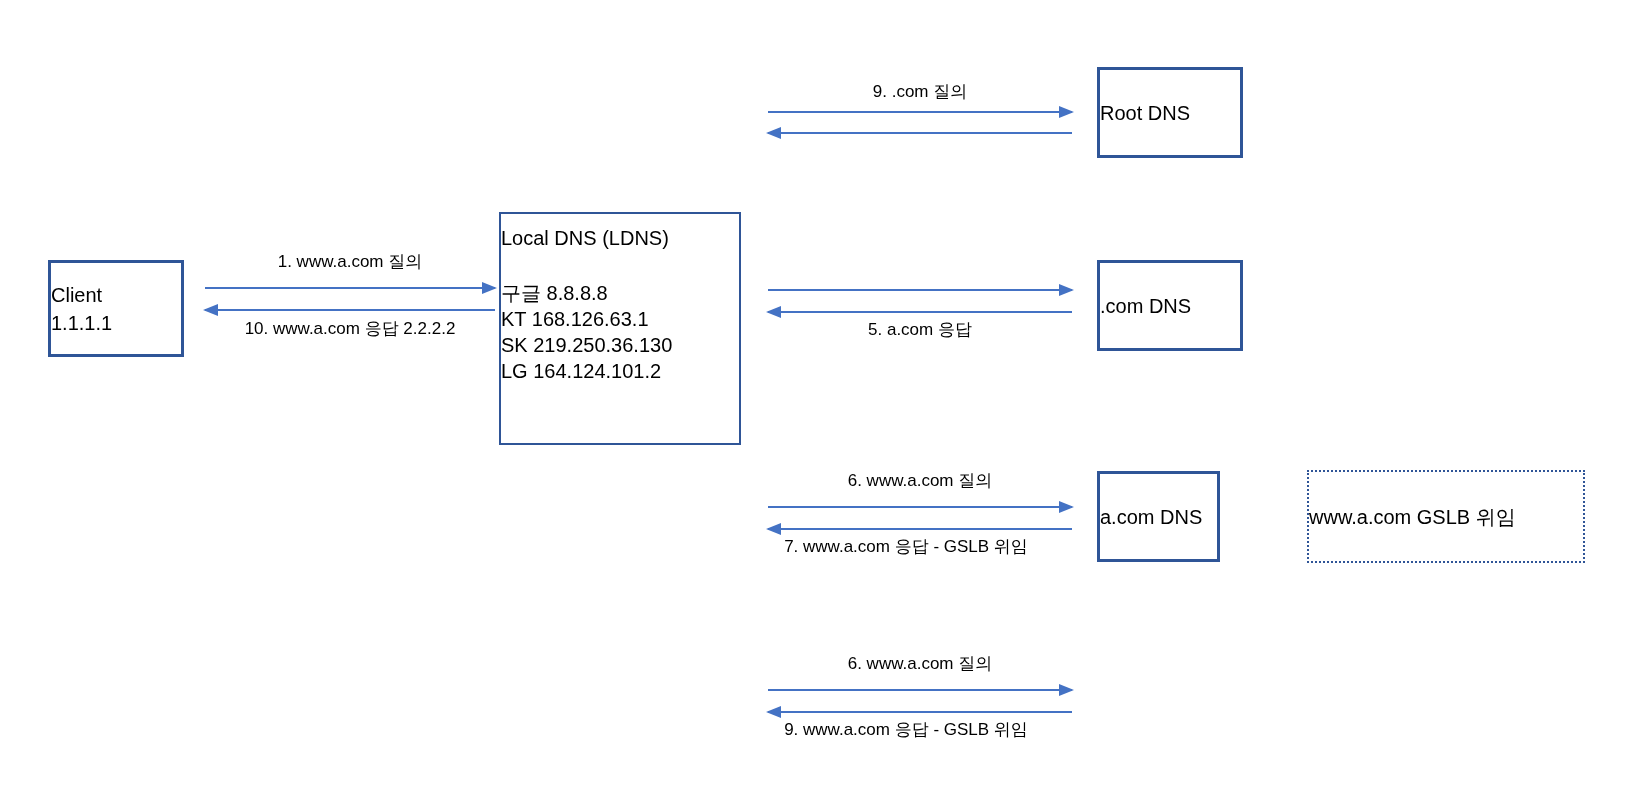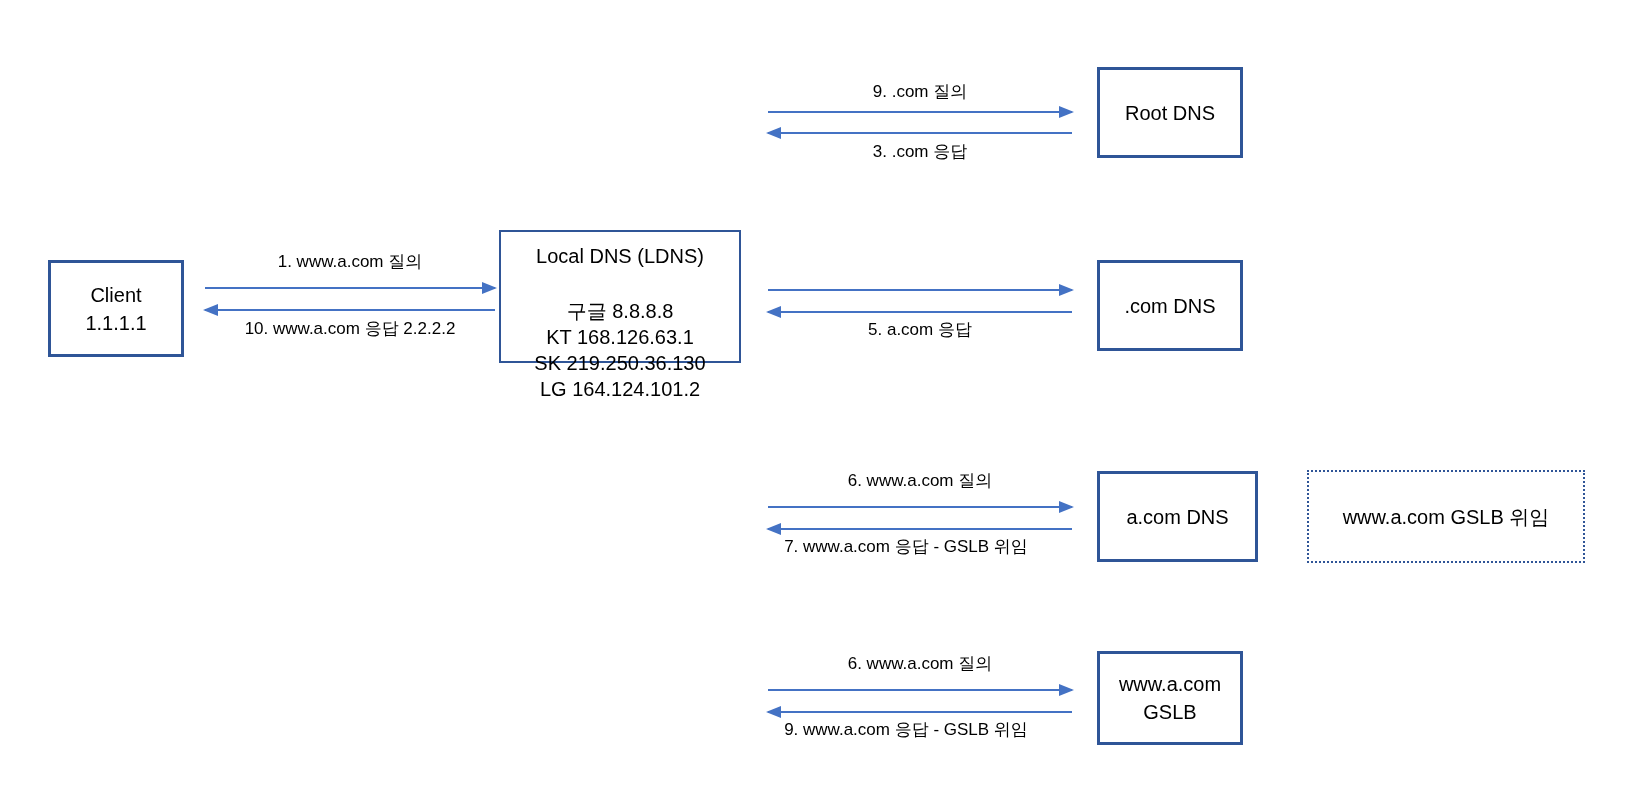--- a/index.html
+++ b/index.html
@@ -15,21 +15,21 @@
     width:1627px;height:802px;
     background:var(--background);
     overflow:hidden;
   }
   
   .box{
     position:absolute;
     border:2px solid var(--box-border);
     background:var(--background);
     display:flex;flex-direction:column;
-    align-items:center;justify-content:center;
+    align-items:flex-start;justify-content:center;
     font-size:20px;line-height:1.4;color:var(--text);
     text-align:center;white-space:nowrap;
   }
   .box.thick{border-width:3px}
   .box.dotted{border:2px dotted var(--box-border)}
   .box.ldns{justify-content:flex-start;padding-top:10px}
   .box.ldns .box-title{margin-bottom:28px}
   .box.ldns .box-line{line-height:1.3}
   
   .arrow{
@@ -56,59 +56,54 @@
 </head>
 <body>
 
 <div class="canvas">
 
   <div class="box thick" style="left:48px;top:260px;width:136px;height:97px">
     <div class="box-line">Client</div>
     <div class="box-line">1.1.1.1</div>
   </div>
 
-  <div class="box ldns" style="left:499px;top:230px;width:242px;height:133px">
+  <div class="box ldns" style="left:499px;top:212px;width:242px;height:233px">
     <div class="box-title">Local DNS (LDNS)</div>
     <div class="box-line">구글 8.8.8.8</div>
     <div class="box-line">KT 168.126.63.1</div>
     <div class="box-line">SK 219.250.36.130</div>
     <div class="box-line">LG 164.124.101.2</div>
   </div>
 
   <div class="box thick" style="left:1097px;top:67px;width:146px;height:91px">
     <div class="box-line">Root DNS</div>
   </div>
 
   <div class="box thick" style="left:1097px;top:260px;width:146px;height:91px">
     <div class="box-line">.com DNS</div>
   </div>
 
-  <div class="box thick" style="left:1097px;top:471px;width:161px;height:91px">
+  <div class="box thick" style="left:1097px;top:471px;width:123px;height:91px">
     <div class="box-line">a.com DNS</div>
   </div>
 
-  <div class="box thick" style="left:1097px;top:651px;width:146px;height:94px">
-    <div class="box-line">www.a.com</div>
-    <div class="box-line">GSLB</div>
-  </div>
 
   <div class="box dotted" style="left:1307px;top:470px;width:278px;height:93px">
     <div class="box-line">www.a.com GSLB 위임</div>
   </div>
 
 
   <div class="arrow-label" style="left:205px;top:250px;width:290px">1. www.a.com 질의</div>
   <div class="arrow dir-right" style="left:205px;top:287px;width:290px"></div>
   <div class="arrow dir-left" style="left:205px;top:309px;width:290px"></div>
   <div class="arrow-label" style="left:190px;top:317px;width:320px">10. www.a.com 응답 2.2.2.2</div>
 
   <div class="arrow-label" style="left:768px;top:80px;width:304px">9. .com 질의</div>
   <div class="arrow dir-right" style="left:768px;top:111px;width:304px"></div>
   <div class="arrow dir-left" style="left:768px;top:132px;width:304px"></div>
-  <div class="arrow-label" style="left:768px;top:140px;width:304px">3. .com 응답</div>
 
   <div class="arrow dir-right" style="left:768px;top:289px;width:304px"></div>
   <div class="arrow dir-left" style="left:768px;top:311px;width:304px"></div>
   <div class="arrow-label" style="left:768px;top:318px;width:304px">5. a.com 응답</div>
 
   <div class="arrow-label" style="left:768px;top:469px;width:304px">6. www.a.com 질의</div>
   <div class="arrow dir-right" style="left:768px;top:506px;width:304px"></div>
   <div class="arrow dir-left" style="left:768px;top:528px;width:304px"></div>
   <div class="arrow-label" style="left:740px;top:535px;width:332px">7. www.a.com 응답 - GSLB 위임</div>
 

